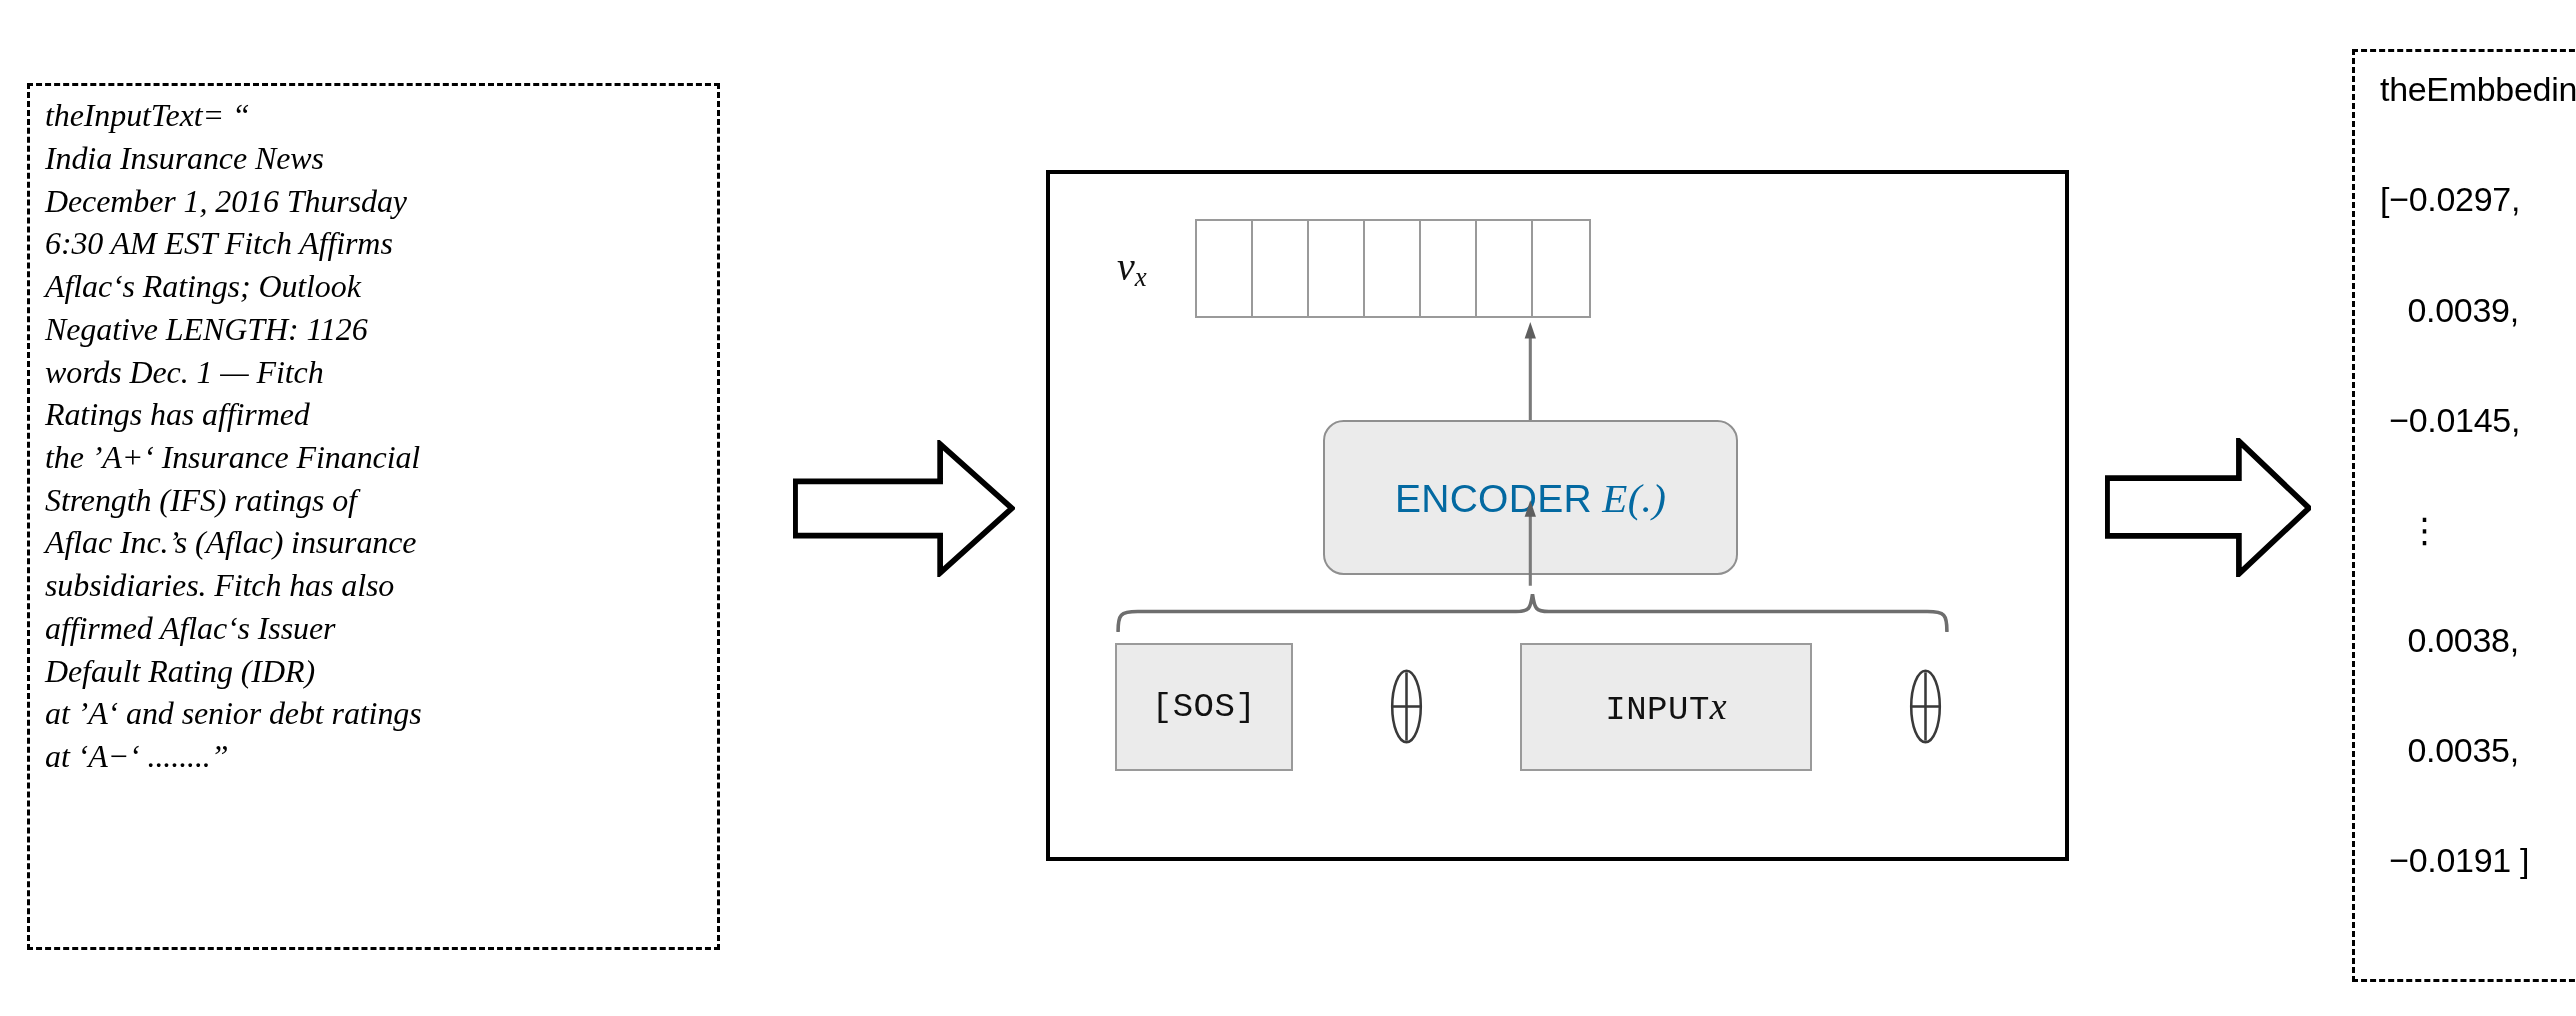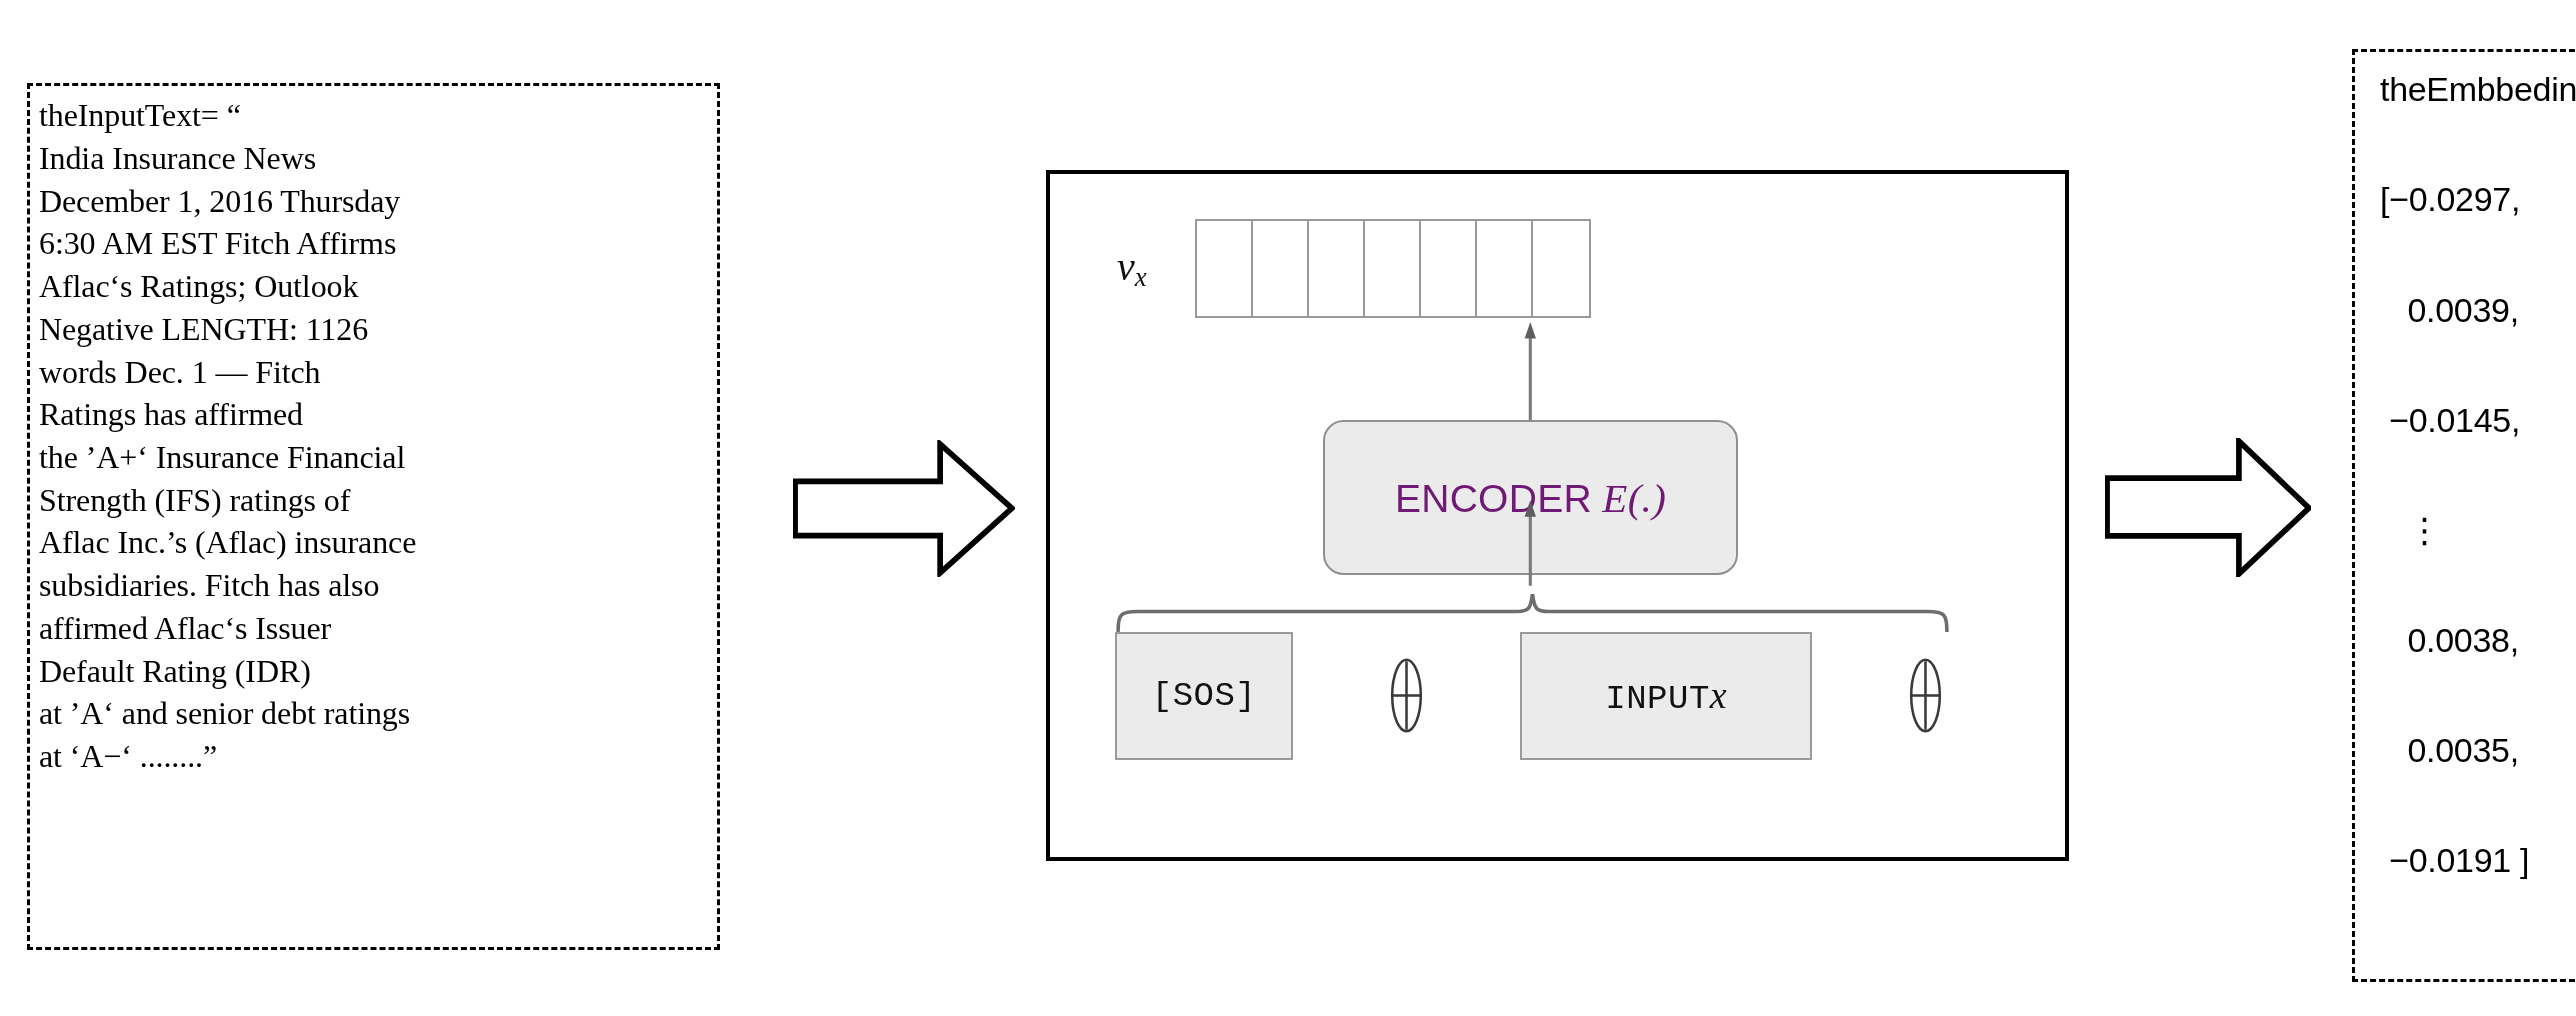--- a/index.html
+++ b/index.html
@@ -21,29 +21,30 @@
     left: 27px;
     top: 83px;
     width: 693px;
     height: 867px;
     box-sizing: border-box;
     border: 3.6px dashed #000000;
     background: #ffffff;
   }
   #input-text-body {
     position: absolute;
-    left: 9px;
+    left: 15px;
     top: 8.2px;
     right: 5.2px;
     font-family: "Liberation Serif", serif;
     font-size: 32px;
     line-height: 1.335;
     color: #000000;
     white-space: pre-line;
     letter-spacing: -0.1px;
+    font-style: italic;
   }
 
   
   .block-arrow {
     position: absolute;
   }
   #arrow-left-to-encoder {
     left: 793px;
     top: 440px;
     width: 222px;
@@ -124,21 +125,21 @@
     border: 2.1px solid #8f8f8f;
     border-radius: 20.6px;
     background: #ebebeb;
     display: flex;
     align-items: center;
     justify-content: center;
   }
   #encoder-label {
     font-family: "Liberation Sans", sans-serif;
     font-size: 39px;
-    color: #701a75;
+    color: #0369a1;
     letter-spacing: 0.3px;
     white-space: nowrap;
   }
   #encoder-label .mathsym {
     font-family: "Liberation Serif", serif;
     font-style: italic;
     font-size: 41px;
     margin-left: 10.3px;
   }
 
@@ -148,21 +149,21 @@
     left: 65px;
     top: 411px;
     width: 835px;
     height: 47px;
   }
 
   
   #token-row {
     position: absolute;
     left: 65px;
-    top: 454px;
+    top: 465px;
     width: 835px;
     height: 135px;
     display: flex;
     align-items: center;
     justify-content: space-between;
   }
   .token-box {
     box-sizing: border-box;
     border: 2.6px solid #9a9a9a;
     background: #ebebeb;

